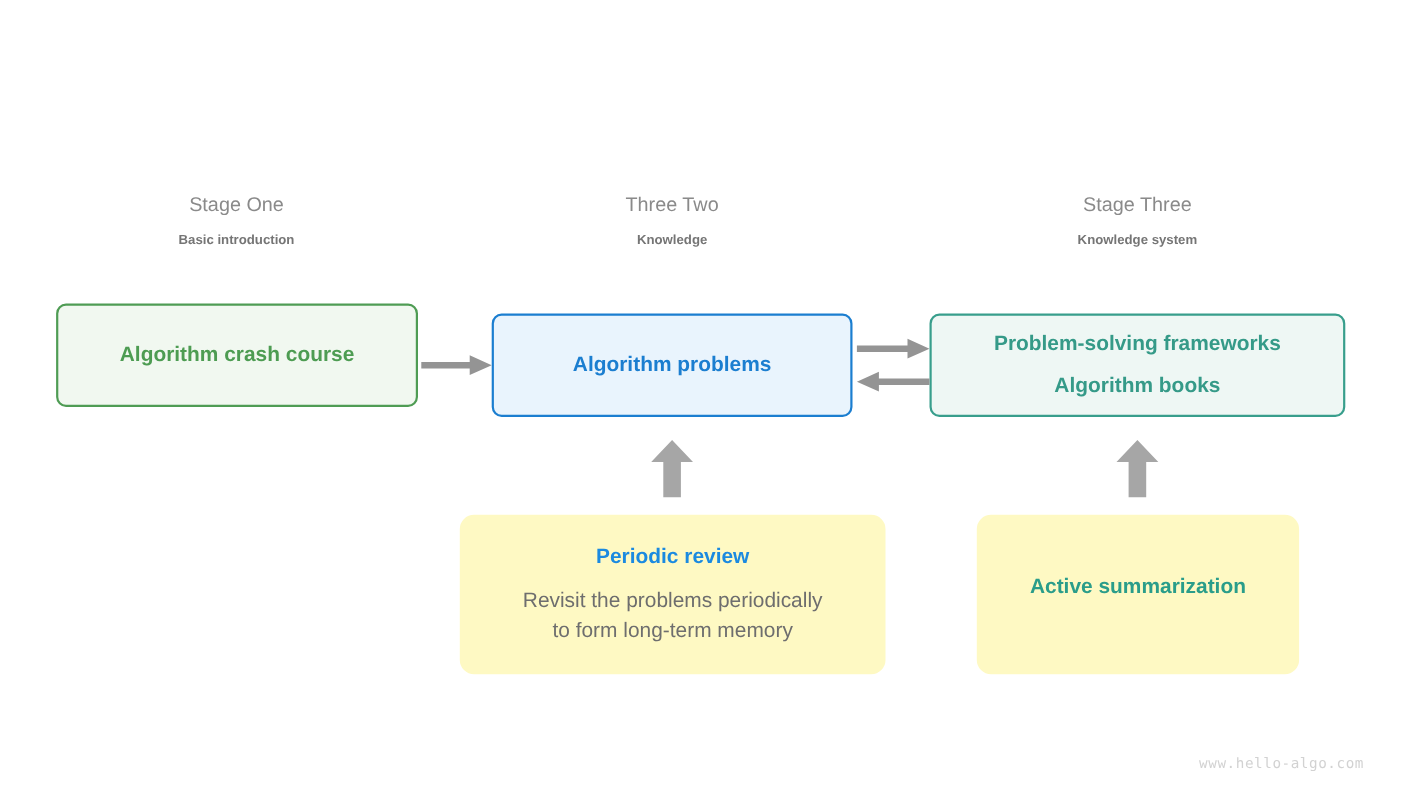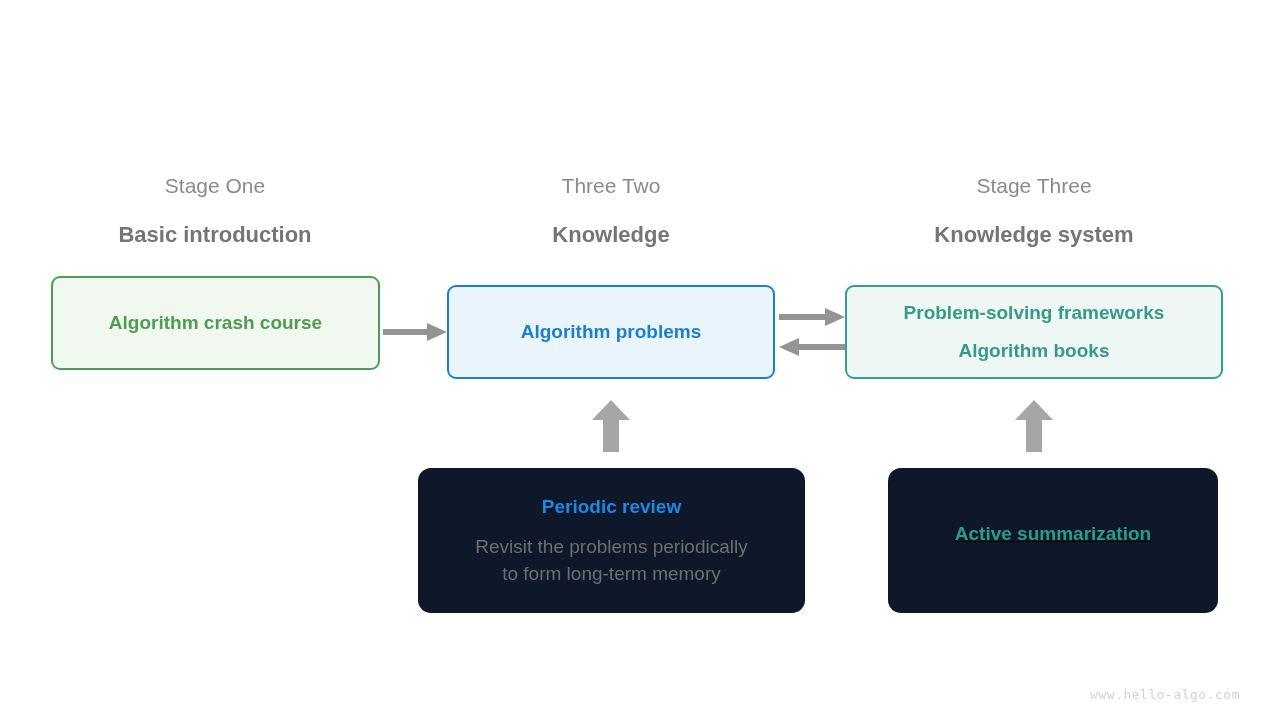--- a/index.html
+++ b/index.html
@@ -18,33 +18,33 @@
     width: 1280px;
     height: 720px;
   }
 
   
   .stage-col {
     position: absolute;
     text-align: center;
   }
   .stage-title {
-    font-size: 21px;
+    font-size: 18px;
     font-weight: 400;
     color: #8a8a8a;
     line-height: 24px;
     white-space: nowrap;
   }
   .stage-sub {
-    font-size: 22px;
+    font-size: 12px;
     font-weight: 700;
     color: #757575;
     line-height: 20px;
     white-space: nowrap;
-    margin-top: 27px;
+    margin-top: 10px;
   }
 
   
   .stage-box {
     position: absolute;
     box-sizing: border-box;
     border-radius: 9px;
     border-width: 2px;
     border-style: solid;
     display: flex;
@@ -69,21 +69,21 @@
   .box-teal {
     background: #eef7f4;
     border-color: #389e8c;
     color: #359a88;
   }
 
   
   .note-box {
     position: absolute;
     box-sizing: border-box;
-    background: #0f172a;
+    background: #fef9c3;
     border-radius: 13px;
     display: flex;
     flex-direction: column;
     align-items: center;
     justify-content: center;
     padding: 0 19px;
   }
   .note-title {
     font-size: 19px;
     font-weight: 700;
@@ -172,19 +172,19 @@
   </svg>
 
   <div class="note-box" style="left:418px; top:468px; width:387px; height:145px;">
     <div class="note-title blue">Periodic review</div>
     <div class="note-body">
       <div>Revisit the problems periodically</div>
       <div>to form long-term memory</div>
     </div>
   </div>
 
-  <div class="note-box" style="left:888px; top:468px; width:330px; height:145px;text-decoration:underline;">
+  <div class="note-box" style="left:888px; top:468px; width:293px; height:145px;">
     <div class="note-title teal">Active summarization</div>
   </div>
 
   <div class="watermark" style="right:40px; bottom:18px;">www.hello-algo.com</div>
 
 </div>
 
 </body></html>

